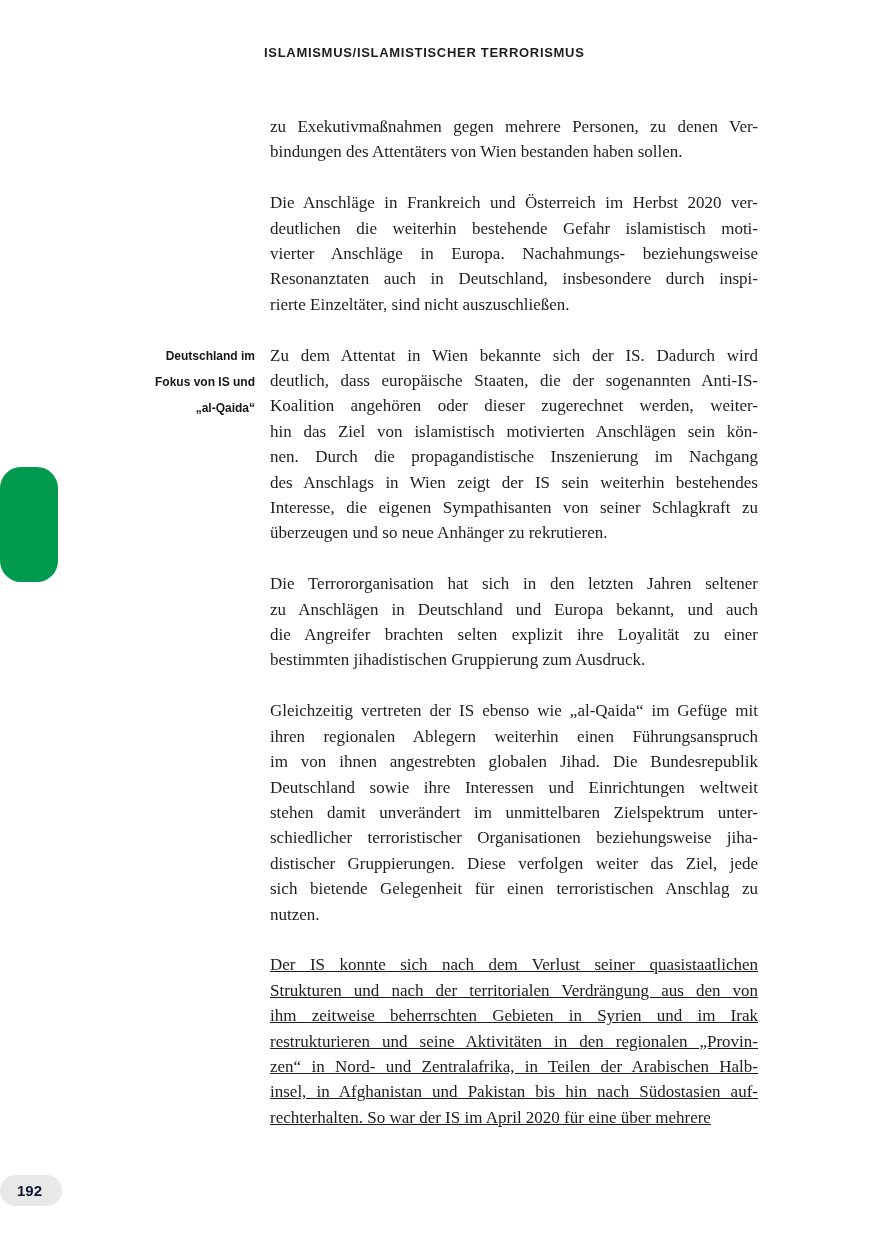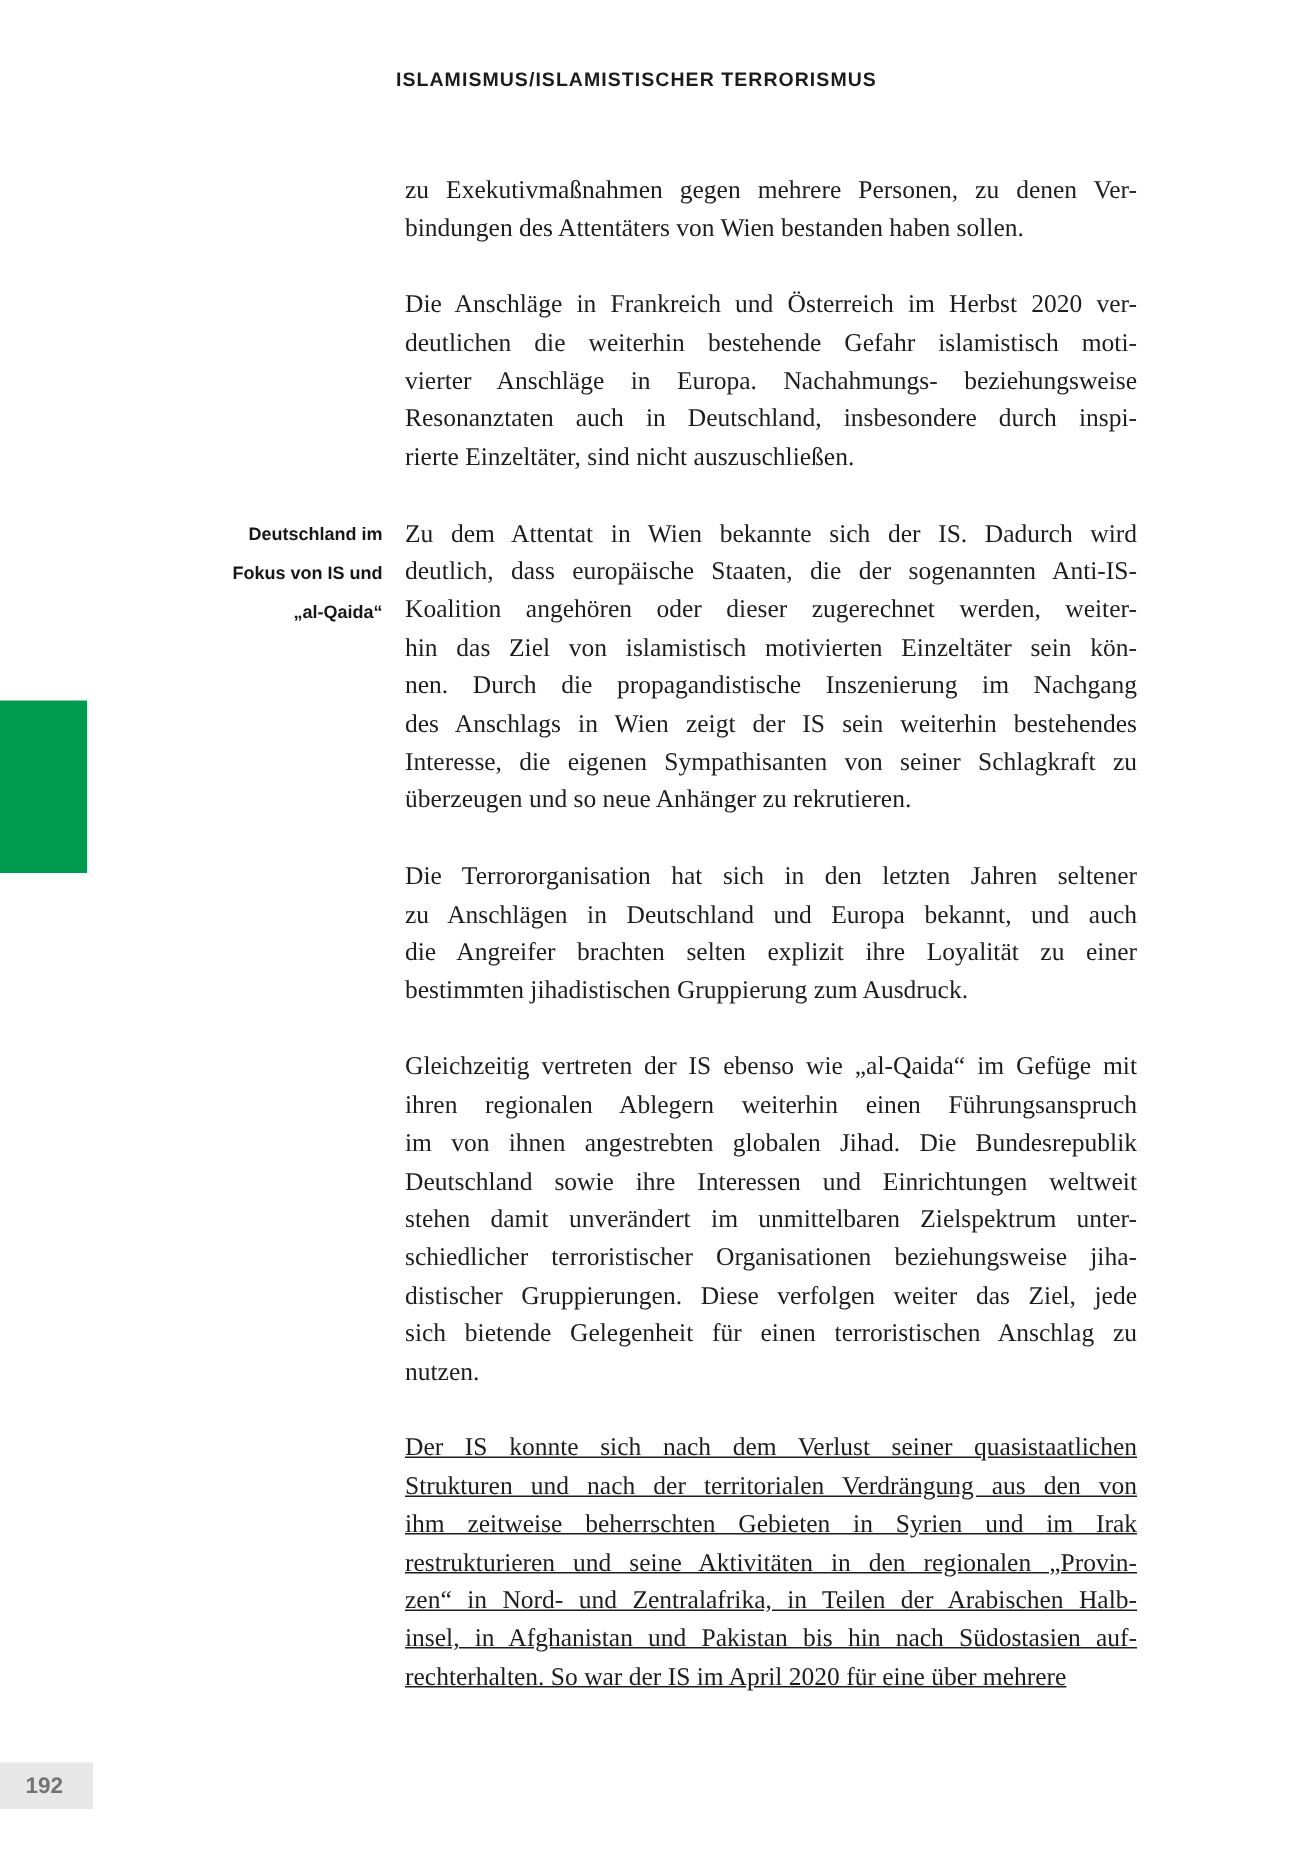--- a/index.html
+++ b/index.html
@@ -1,15 +1,15 @@
 <!DOCTYPE html>
 <html lang="de"><head>
 <meta charset="utf-8">
 <style>
-  * { margin: 0; padding: 0; box-sizing: border-box; }
+  * { margin: 0; padding: 0; box-sizing: border-box; border-radius: 21px; }
   html, body { background: #ffffff; }
   body {
     width: 875px; height: 1241px;
     font-family: "Liberation Serif", serif;
     position: relative;
   }
   .page {
     position: relative;
     width: 875px; height: 1241px;
     background: #ffffff;
@@ -60,21 +60,21 @@
     width: 62px; height: 31px;
     background: #e8e8e8;
     display: flex;
     align-items: center;
     padding-left: 17px;
   }
   .page-number {
     font-family: "Liberation Sans", sans-serif;
     font-weight: bold;
     font-size: 15px;
-    color: #737373;
+    color: #0f172a;
   }
 </style>
 </head>
 <body>
 
 <div class="page">
 
   <div class="running-header">ISLAMISMUS/ISLAMISTISCHER TERRORISMUS</div>
 
   <main class="text-column">
@@ -91,21 +91,21 @@
       </div>
       <div class="para">
         <div class="margin-note">
           <div>Deutschland im</div>
           <div>Fokus von IS und</div>
           <div>„al-Qaida“</div>
         </div>
         <div class="line">Zu dem Attentat in Wien bekannte sich der IS. Dadurch wird</div>
         <div class="line">deutlich, dass europäische Staaten, die der sogenannten Anti-IS-</div>
         <div class="line">Koalition angehören oder dieser zugerechnet werden, weiter-</div>
-        <div class="line">hin das Ziel von islamistisch motivierten Einzeltäter sein kön-</div>
+        <div class="line">hin das Ziel von islamistisch motivierten Anschlägen sein kön-</div>
         <div class="line">nen. Durch die propagandistische Inszenierung im Nachgang</div>
         <div class="line">des Anschlags in Wien zeigt der IS sein weiterhin bestehendes</div>
         <div class="line">Interesse, die eigenen Sympathisanten von seiner Schlagkraft zu</div>
         <div class="line last">überzeugen und so neue Anhänger zu rekrutieren.</div>
       </div>
       <div class="para">
         <div class="line">Die Terrororganisation hat sich in den letzten Jahren seltener</div>
         <div class="line">zu Anschlägen in Deutschland und Europa bekannt, und auch</div>
         <div class="line">die Angreifer brachten selten explizit ihre Loyalität zu einer</div>
         <div class="line last">bestimmten jihadistischen Gruppierung zum Ausdruck.</div>

